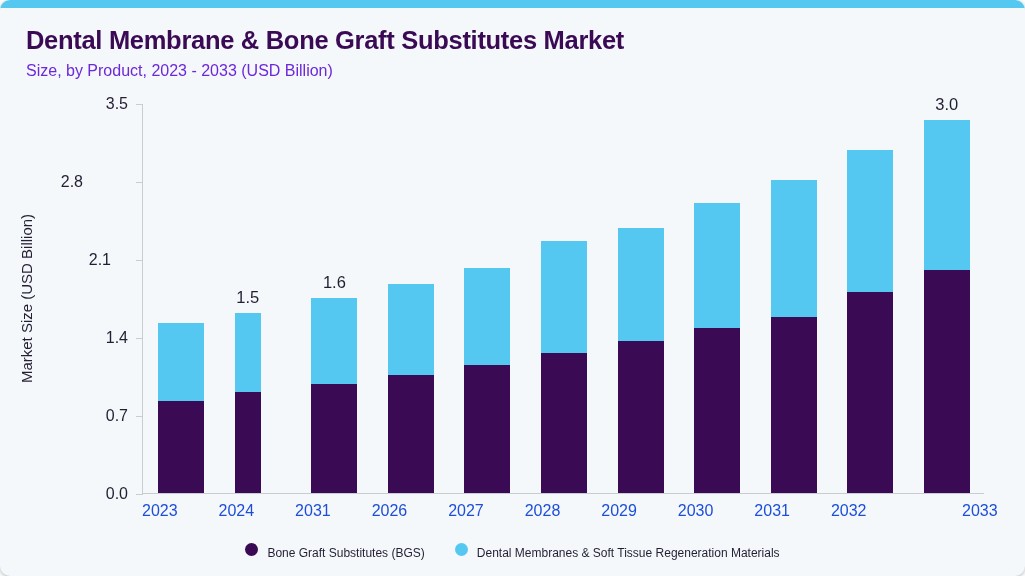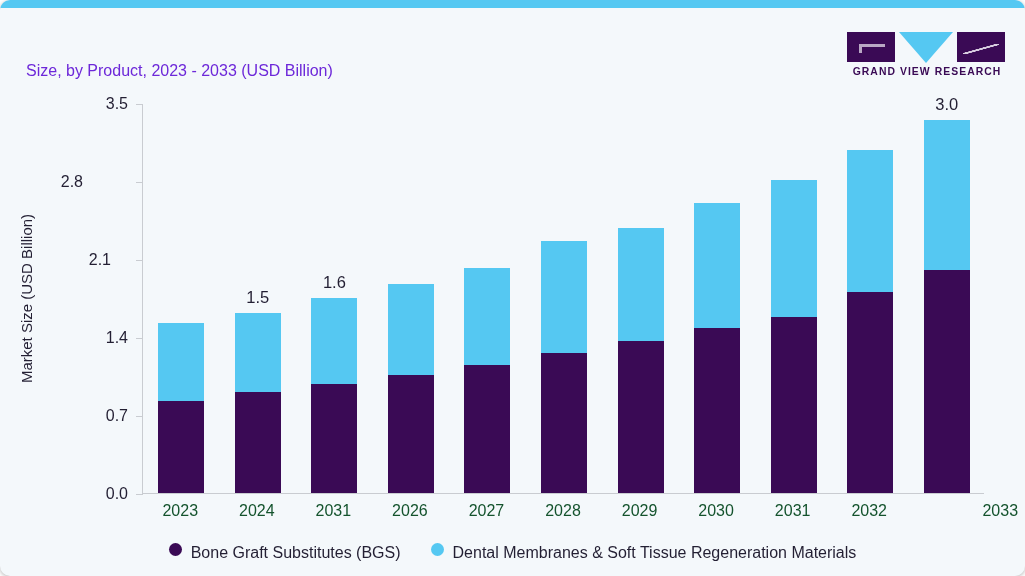--- a/index.html
+++ b/index.html
@@ -91,51 +91,42 @@
   .bar-group { position: absolute; bottom: 0; }
   .seg { position: absolute; left: 0; width: 100%; }
   .seg-bgs  { background: #3a0a55; }
   .seg-dmst { background: #55c8f2; }
   .bar-label {
     position: absolute; left: 50%; transform: translateX(-50%);
     font-size: 16.5px; color: #231f33; white-space: nowrap;
   }
   .xtick-label {
     position: absolute; top: 502px;
-    text-align: center; font-size: 16px; color: #14532d; white-space: nowrap;
+    font-size: 16px; color: #1d4ed8; white-space: nowrap;
   }
 
   
   #legend {
     position: absolute; left: 0; top: 534px; width: 1025px; height: 30px;
     display: flex; justify-content: center; align-items: center; gap: 30px;
   }
   .legend-item { display: flex; align-items: center; gap: 9px; }
   .legend-dot { width: 13px; height: 13px; border-radius: 50%; flex: none; }
-  .legend-text { font-size: 16px; color: #231f33; white-space: nowrap; margin-top: 8px; }
+  .legend-text { font-size: 12px; color: #231f33; white-space: nowrap; margin-top: 8px; }
 </style>
 </head>
 <body>
 
 <div id="card">
   <div id="top-accent"></div>
 
   <div id="header">
+    <div id="title">Dental Membrane &amp; Bone Graft Substitutes Market</div>
     <div id="subtitle">Size, by Product, 2023 - 2033 (USD Billion)</div>
 
-    <div id="logo">
-      <div class="logo-blk" id="logo-left">
-        <div id="logo-left-mark"></div>
-      </div>
-      <div id="logo-tri"></div>
-      <div class="logo-blk" id="logo-right">
-        <div id="logo-right-mark"></div>
-      </div>
-      <div id="logo-text">GRAND VIEW RESEARCH</div>
-    </div>
   </div>
 
   <div id="chart">
     <div id="ylabel">Market Size (USD Billion)</div>
     <div id="yticks">
         <div class="ytick-label" style="top: 494px; right: 897px;">0.0</div>
         <div class="ytick-mark" style="top: 494px;"></div>
         <div class="ytick-label" style="top: 416px; right: 897px;">0.7</div>
         <div class="ytick-mark" style="top: 416px;"></div>
         <div class="ytick-label" style="top: 338px; right: 897px;">1.4</div>
@@ -145,21 +136,21 @@
         <div class="ytick-label" style="top: 182px; right: 942px;">2.8</div>
         <div class="ytick-mark" style="top: 182px;"></div>
         <div class="ytick-label" style="top: 104px; right: 897px;">3.5</div>
         <div class="ytick-mark" style="top: 104px;"></div>
       </div>
     <div id="plot">
         <div class="bar-group" style="left: 15.2727px; width: 46px; height: 170.486px;">
           <div class="seg seg-bgs" style="bottom: 0px; height: 92.4857px; background: rgb(58, 10, 85);"></div>
           <div class="seg seg-dmst" style="bottom: 92.4857px; height: 78px; background: rgb(85, 200, 242);"></div>
         </div>
-        <div class="bar-group" style="left: 91.8182px; width: 46px; height: 180.514px;">
+        <div class="bar-group" style="left: 91.8182px; width: 26px; height: 180.514px;">
           <div class="seg seg-bgs" style="bottom: 0px; height: 101.4px; background: rgb(58, 10, 85);"></div>
           <div class="seg seg-dmst" style="bottom: 101.4px; height: 79.1143px; background: rgb(85, 200, 242);"></div>
           <div class="bar-label" style="bottom: 186.514px;">1.5</div>
         </div>
         <div class="bar-group" style="left: 168.364px; width: 46px; height: 195px;">
           <div class="seg seg-bgs" style="bottom: 0px; height: 109.2px; background: rgb(58, 10, 85);"></div>
           <div class="seg seg-dmst" style="bottom: 109.2px; height: 85.8px; background: rgb(85, 200, 242);"></div>
           <div class="bar-label" style="bottom: 201px;">1.6</div>
         </div>
         <div class="bar-group" style="left: 244.909px; width: 46px; height: 209.486px;">

